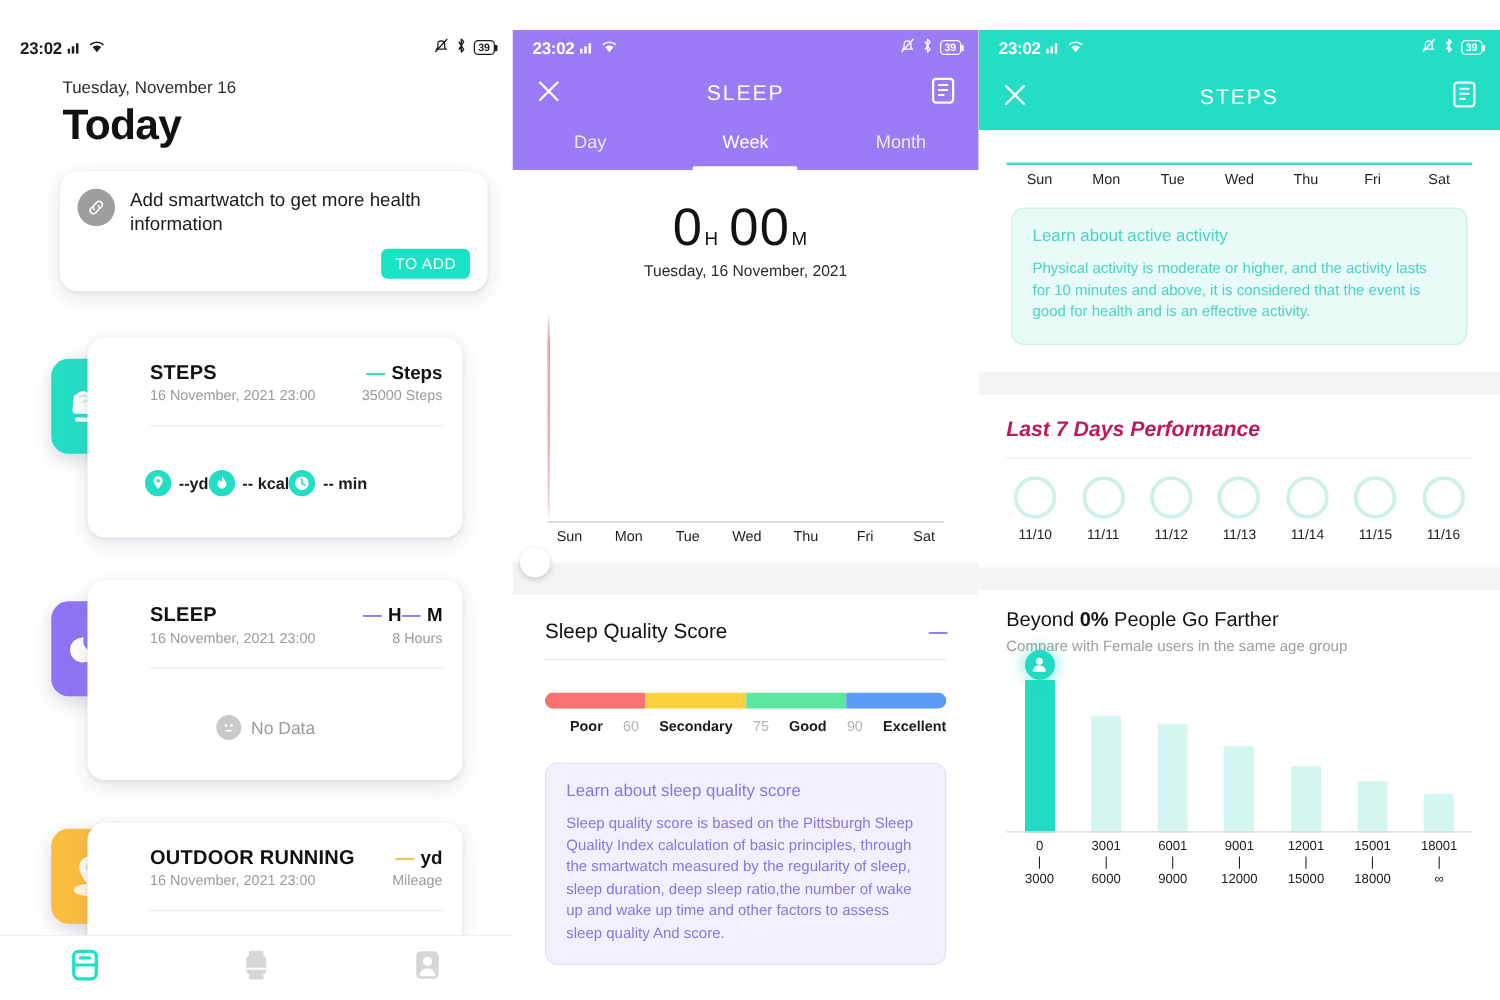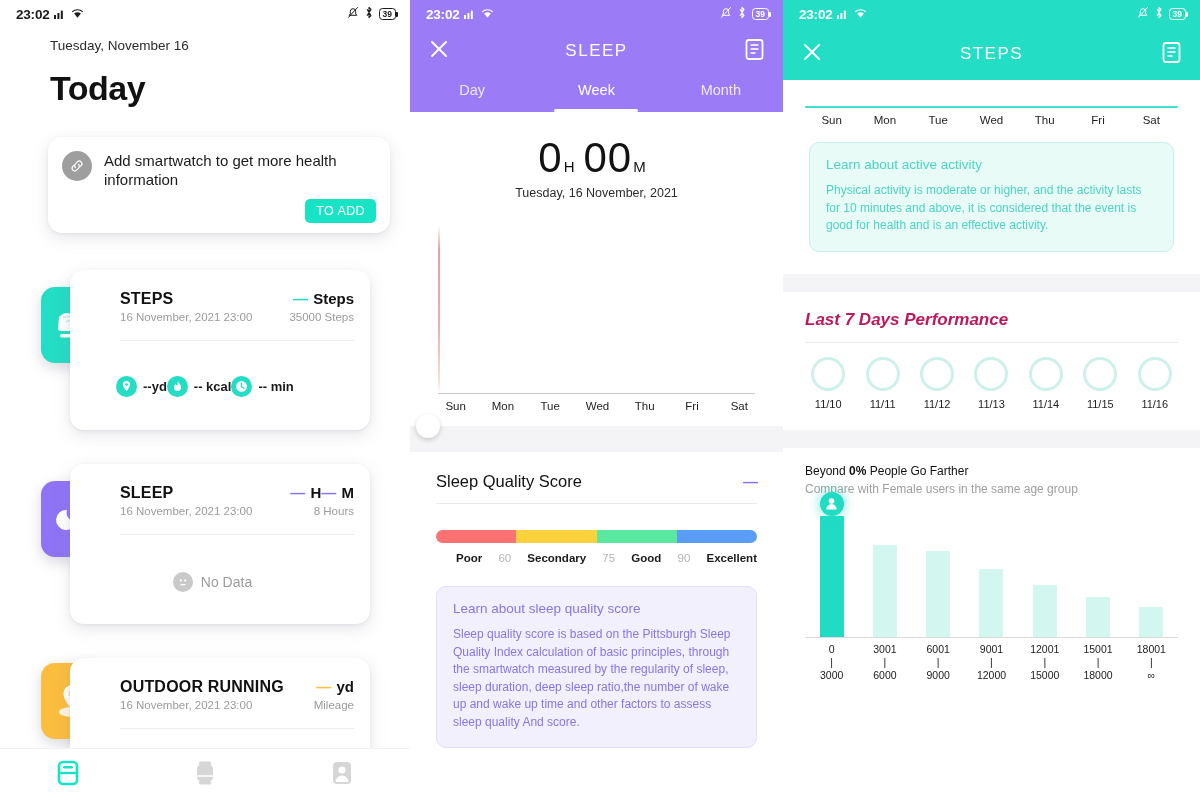--- a/index.html
+++ b/index.html
@@ -15,42 +15,42 @@
   .panel { position: absolute; top: 0; height: 800px; overflow: hidden; background: #fff; }
   #panel-home  { left: 0px;   width: 410px; }
   #panel-sleep { left: 410px; width: 373px; }
   #panel-steps { left: 783px; width: 417px; }
 
   
   .statusbar {
     height: 28px; display: flex; align-items: center;
     justify-content: space-between;
     padding: 0 14px 0 16px;
-    font-size: 13px; font-weight: bold;
+    font-size: 13px; font-weight: bold; margin-top: 24px;
   }
   .sb-left { display: flex; align-items: center; gap: 4px; }
   .sb-right { display: flex; align-items: center; gap: 5px; }
   .sb-clock { font-size: 13.5px; font-weight: 600; letter-spacing: -.2px; }
   .sig { display:inline-block; }
   .batt {
     border: 1.3px solid currentColor; border-radius: 3.5px;
     font-size: 8.5px; font-weight: bold; padding: 0px 3px 0 3px;
     line-height: 11px; height: 12px; position: relative;
   }
   .batt::after {
     content:""; position:absolute; right:-3px; top:3.2px;
     width:2px; height:5px; background: currentColor; border-radius:0 1px 1px 0;
   }
   .dark { color: #1c1c1e; }
   .light { color: #ffffff; }
 
   
   #panel-home { background:#fff; }
   .home-date { margin: 10px 0 0 50px; font-size: 13.5px; color:#2b2b2b; }
-  .home-title { margin: 16px 0 0 50px; font-size: 34px; font-weight: bold; color:#111; letter-spacing:-.5px; }
+  .home-title { margin: 4px 0 0 50px; font-size: 34px; font-weight: bold; color:#111; letter-spacing:-.5px; }
 
   .card {
     position:absolute; background:#fff; border-radius: 14px;
     box-shadow: 0 5px 16px rgba(140,140,160,.22), 0 1px 3px rgba(140,140,160,.14);
   }
   #watch-card { left: 48px; top: 137px; width: 342px; height: 96px; }
   .watch-row { display:flex; padding: 14px 16px 0 14px; gap: 12px; }
   .link-badge {
     width: 30px; height: 30px; border-radius: 50%; background:#9e9e9e;
     flex: 0 0 30px; display:flex; align-items:center; justify-content:center;
@@ -161,21 +161,21 @@
 
   .band { height: 18px; background:#f4f4f6; }
 
   .perf-title { font-size: 17px; font-weight: bold; color:#be185d; padding: 18px 22px 0 22px; font-style: italic; }
   .perf-rule { height: 1px; background:#ececec; margin: 12px 22px 0 22px; }
   .rings { display:flex; margin: 14px 18px 0 18px; }
   .ring-wrap { flex:1; text-align:center; }
   .ring { width: 34px; height: 34px; border-radius:50%; border: 3px solid #cdf1ea; margin: 0 auto; }
   .ring-lbl { font-size: 11px; color:#1e1e1e; margin-top: 7px; }
 
-  .beyond-title { padding: 16px 22px 0 22px; font-size: 12px; color:#111; }
+  .beyond-title { padding: 16px 22px 0 22px; font-size: 16px; color:#111; }
   .beyond-title b { font-weight: bold; }
   .beyond-sub { padding: 4px 22px 0 22px; font-size: 12px; color:#9e9e9e; }
 
   .barchart { position:relative; margin: 12px 22px 0 22px; height: 152px; }
   .bars { position:absolute; left: 0; right: 0; bottom: 22px; height: 122px; display:flex; align-items:flex-end; }
   .bcol { flex:1; display:flex; justify-content:center; align-items:flex-end; height:100%; position:relative; }
   .bar { width: 24px; background:#d4f6f0; border-radius: 1px; }
   .bar.hl { background:#21dcc4; }
   .you-avatar {
     position:absolute; left: 50%; transform: translateX(-50%);

